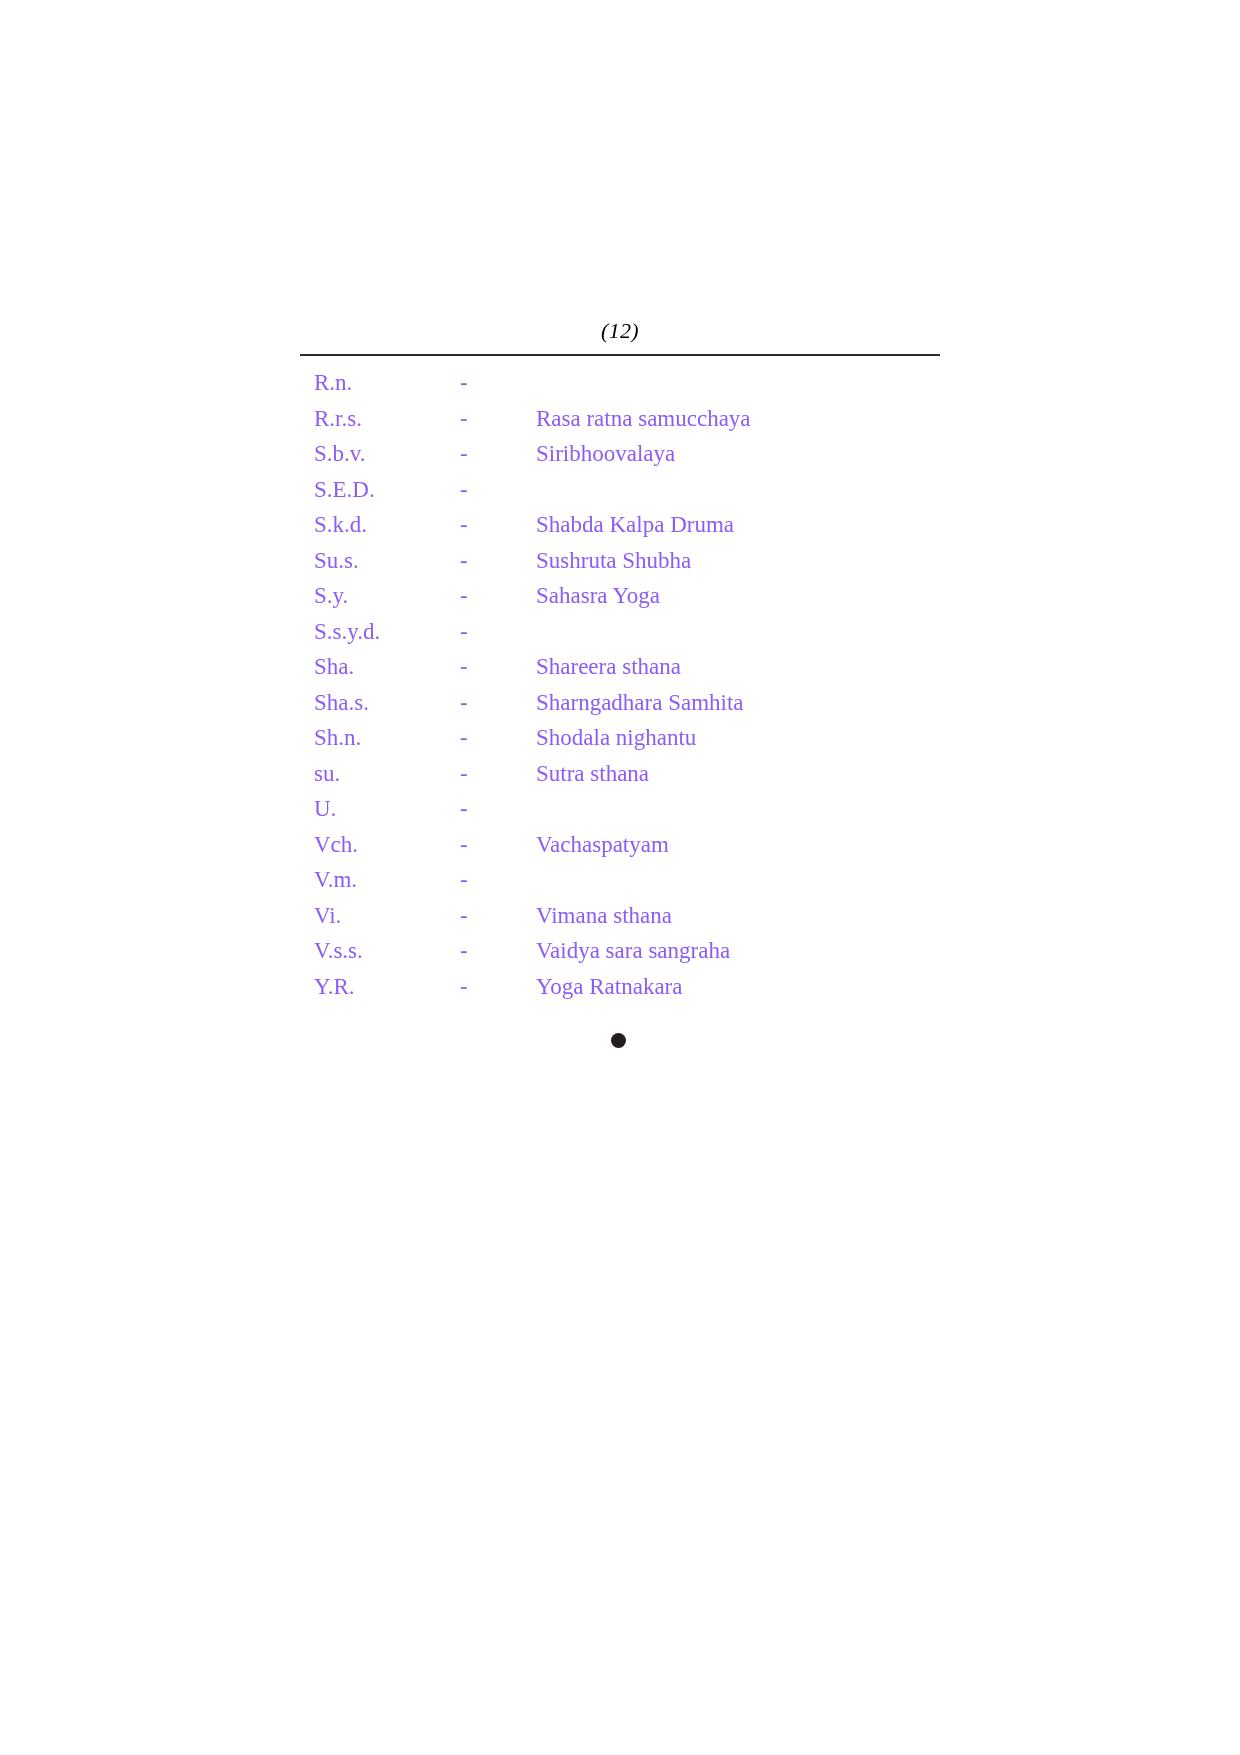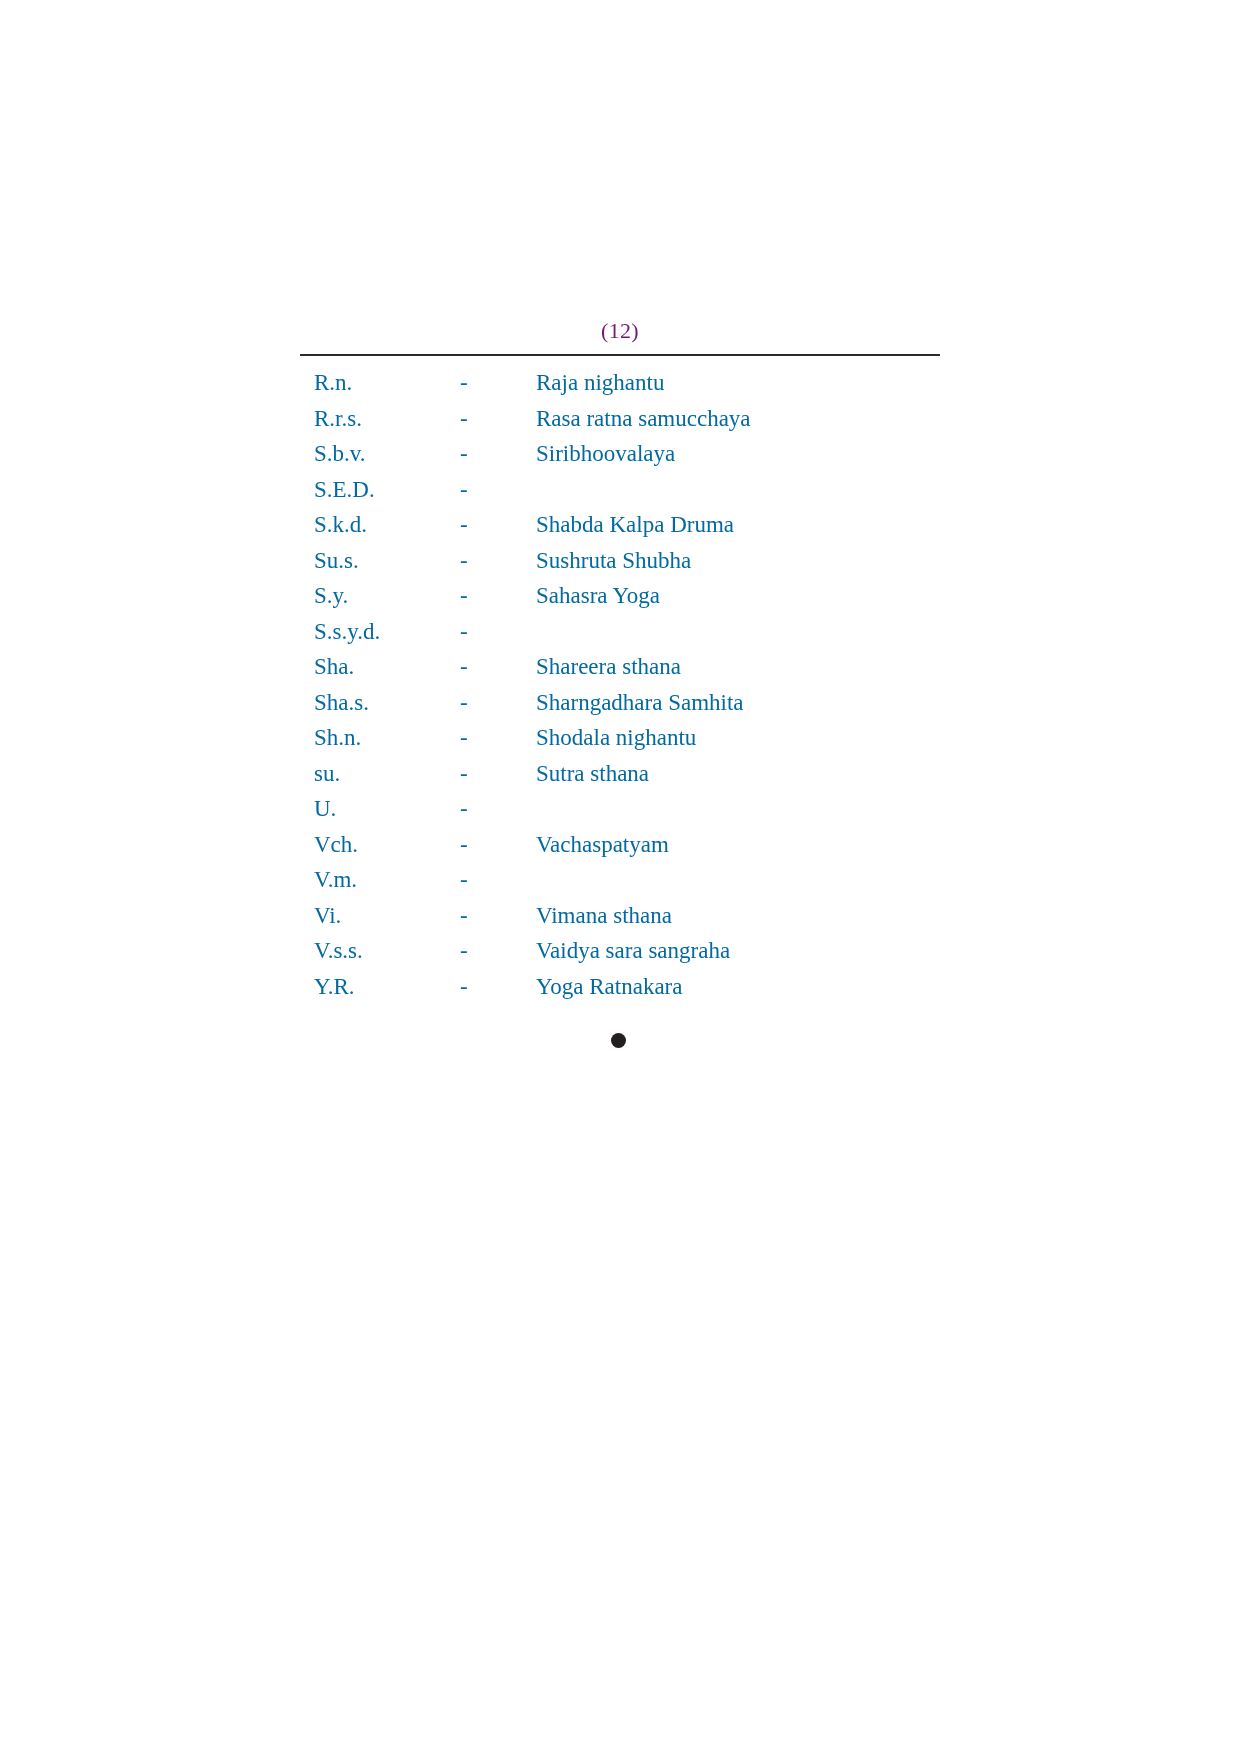--- a/index.html
+++ b/index.html
@@ -23,43 +23,44 @@
     position: absolute;
     left: 300px;
     top: 320px;
     width: 640px;
   }
 
   .page-number {
     text-align: center;
     font-size: 22px;
     line-height: 1;
-    color: #701a75;
+    color: #000000;
     letter-spacing: 0.3px;
+    font-style: italic;
   }
 
   .header-rule {
     margin-top: 12px;
     width: 100%;
     height: 0;
     border-top: 2.5px solid #2b2b2b;
   }
 
   
   .abbrev-list {
     margin-top: 14px;
     padding-left: 14px;
   }
 
   .abbrev-row {
     display: flex;
     align-items: baseline;
     height: 35.5px;
     font-size: 23px;
-    color: #0369a1;
+    color: #8b5cf6;
   }
 
   .abbrev-key {
     flex: 0 0 auto;
     width: 146px;
     white-space: nowrap;
   }
 
   .abbrev-dash {
     flex: 0 0 auto;
@@ -91,21 +92,20 @@
   <div class="content-block">
 
     <div class="page-number">(12)</div>
 
     <div class="header-rule"></div>
 
     <div class="abbrev-list">
         <div class="abbrev-row">
           <div class="abbrev-key">R.n.</div>
           <div class="abbrev-dash">-</div>
-          <div class="abbrev-value">Raja nighantu</div>
         </div>
         <div class="abbrev-row">
           <div class="abbrev-key">R.r.s.</div>
           <div class="abbrev-dash">-</div>
           <div class="abbrev-value">Rasa ratna samucchaya</div>
         </div>
         <div class="abbrev-row">
           <div class="abbrev-key">S.b.v.</div>
           <div class="abbrev-dash">-</div>
           <div class="abbrev-value">Siribhoovalaya</div>

